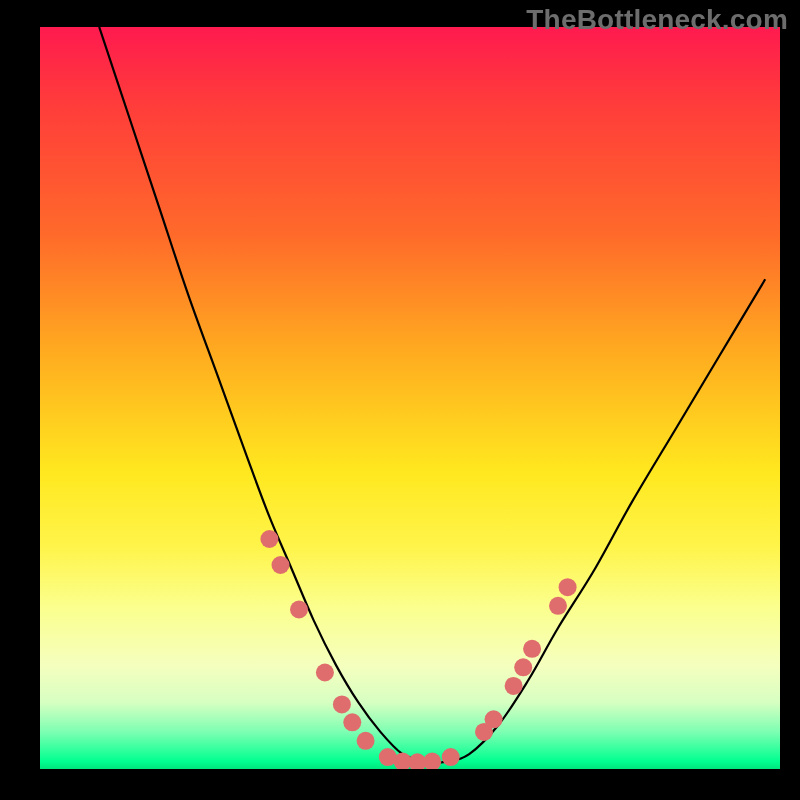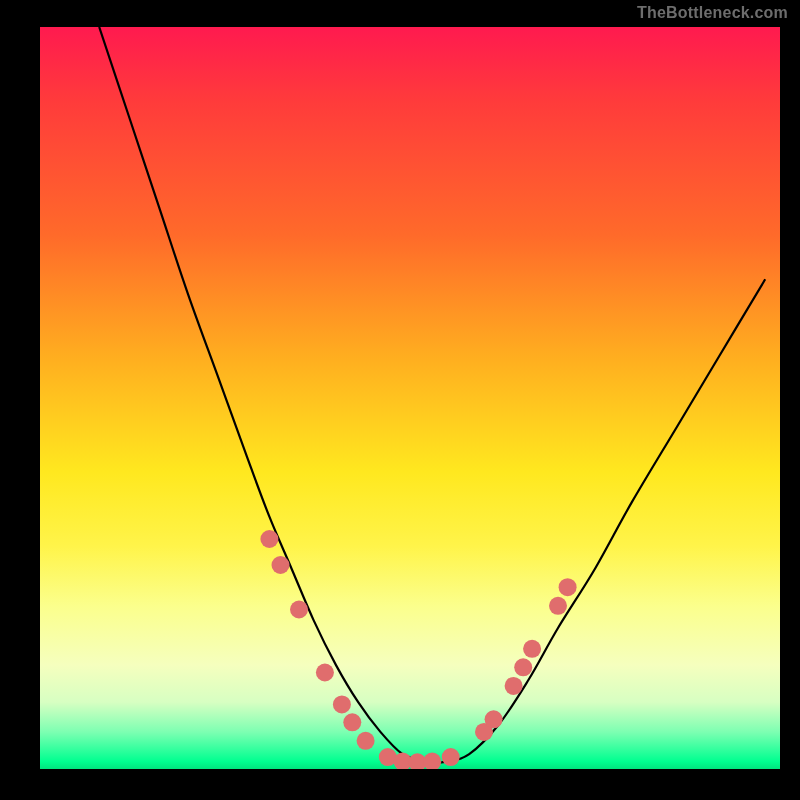--- a/index.html
+++ b/index.html
@@ -36,21 +36,21 @@
       #d7ffc2 91%,
       #7dffb2 95%,
       #00ff90 99%,
       #00e57e 100%);
   }
   .watermark {
     position: absolute;
     top: 4px;
     right: 12px;
     font-family: Arial, Helvetica, sans-serif;
-    font-size: 16px;
+    font-size: 28px;
     font-weight: 600;
     color: #6d6d6d;
     letter-spacing: 0.2px;
     user-select: none;
   }
   svg.curve {
     position: absolute;
     left: 0;
     top: 0;
     width: 740px;

